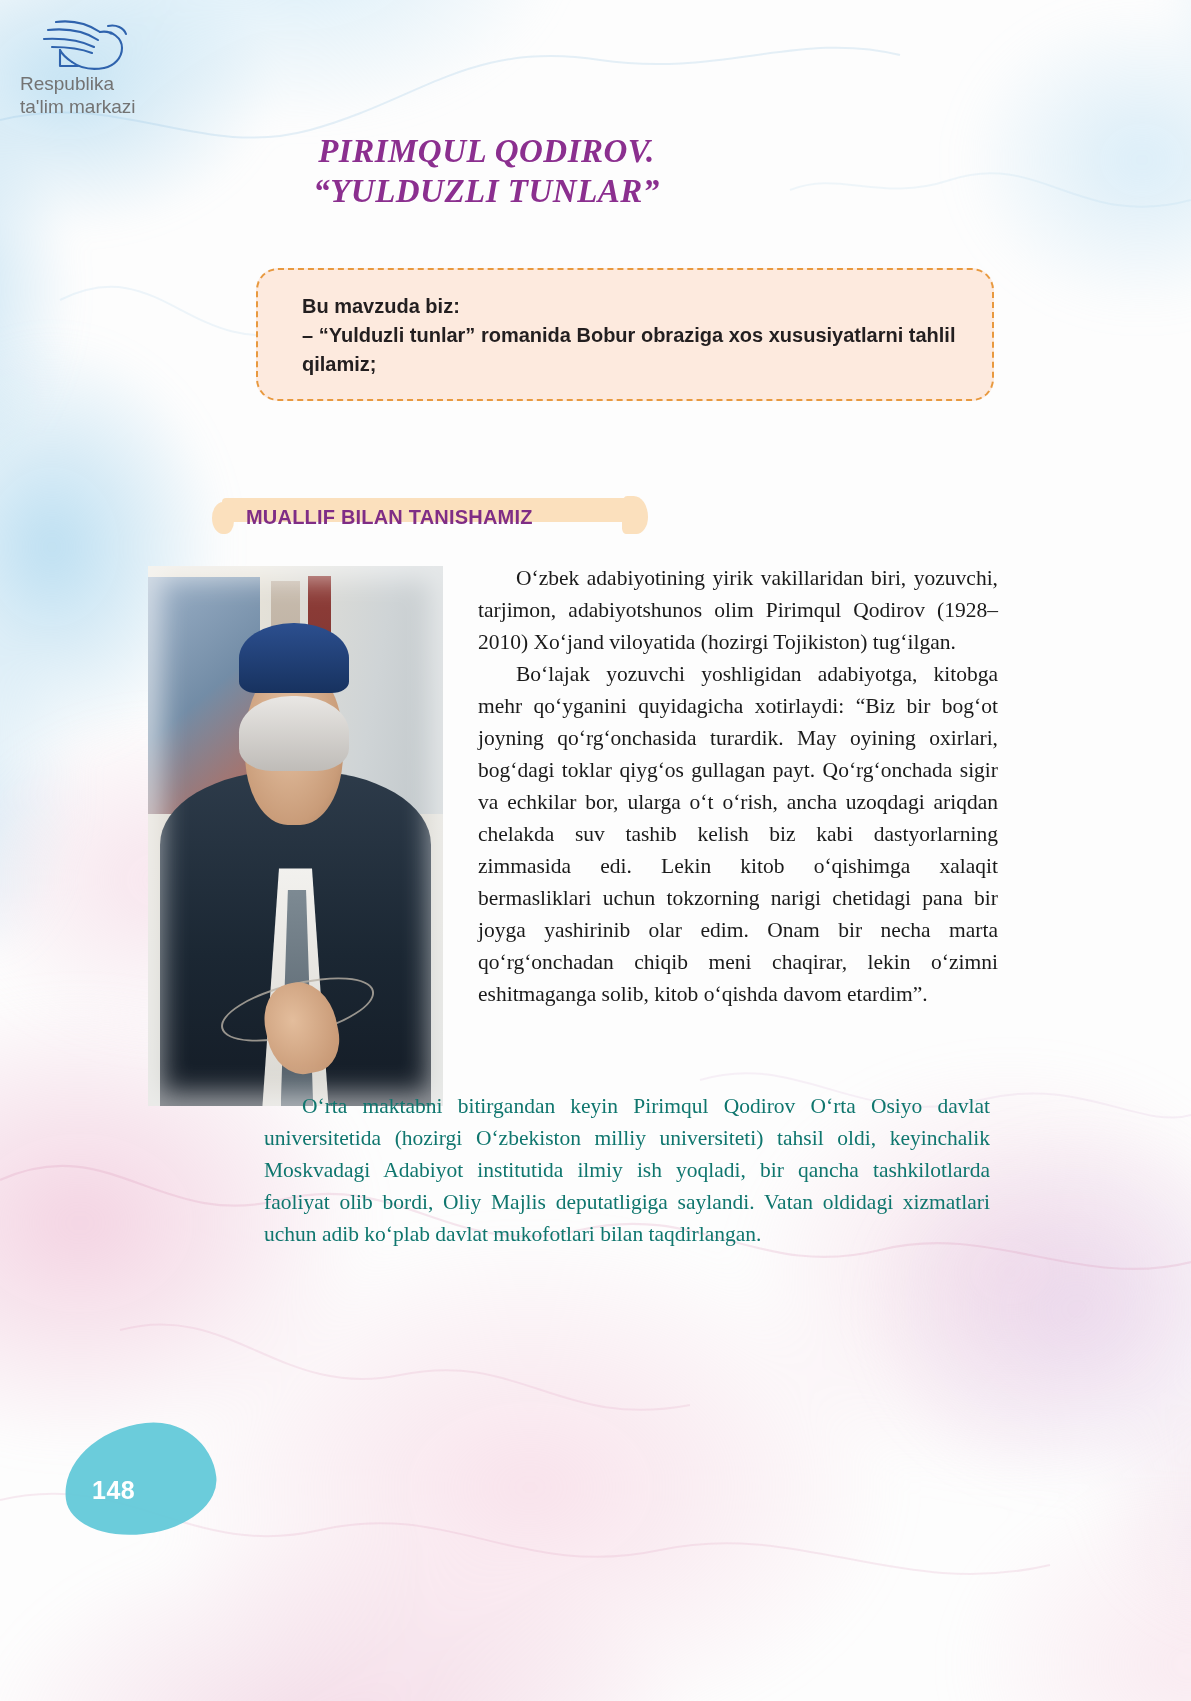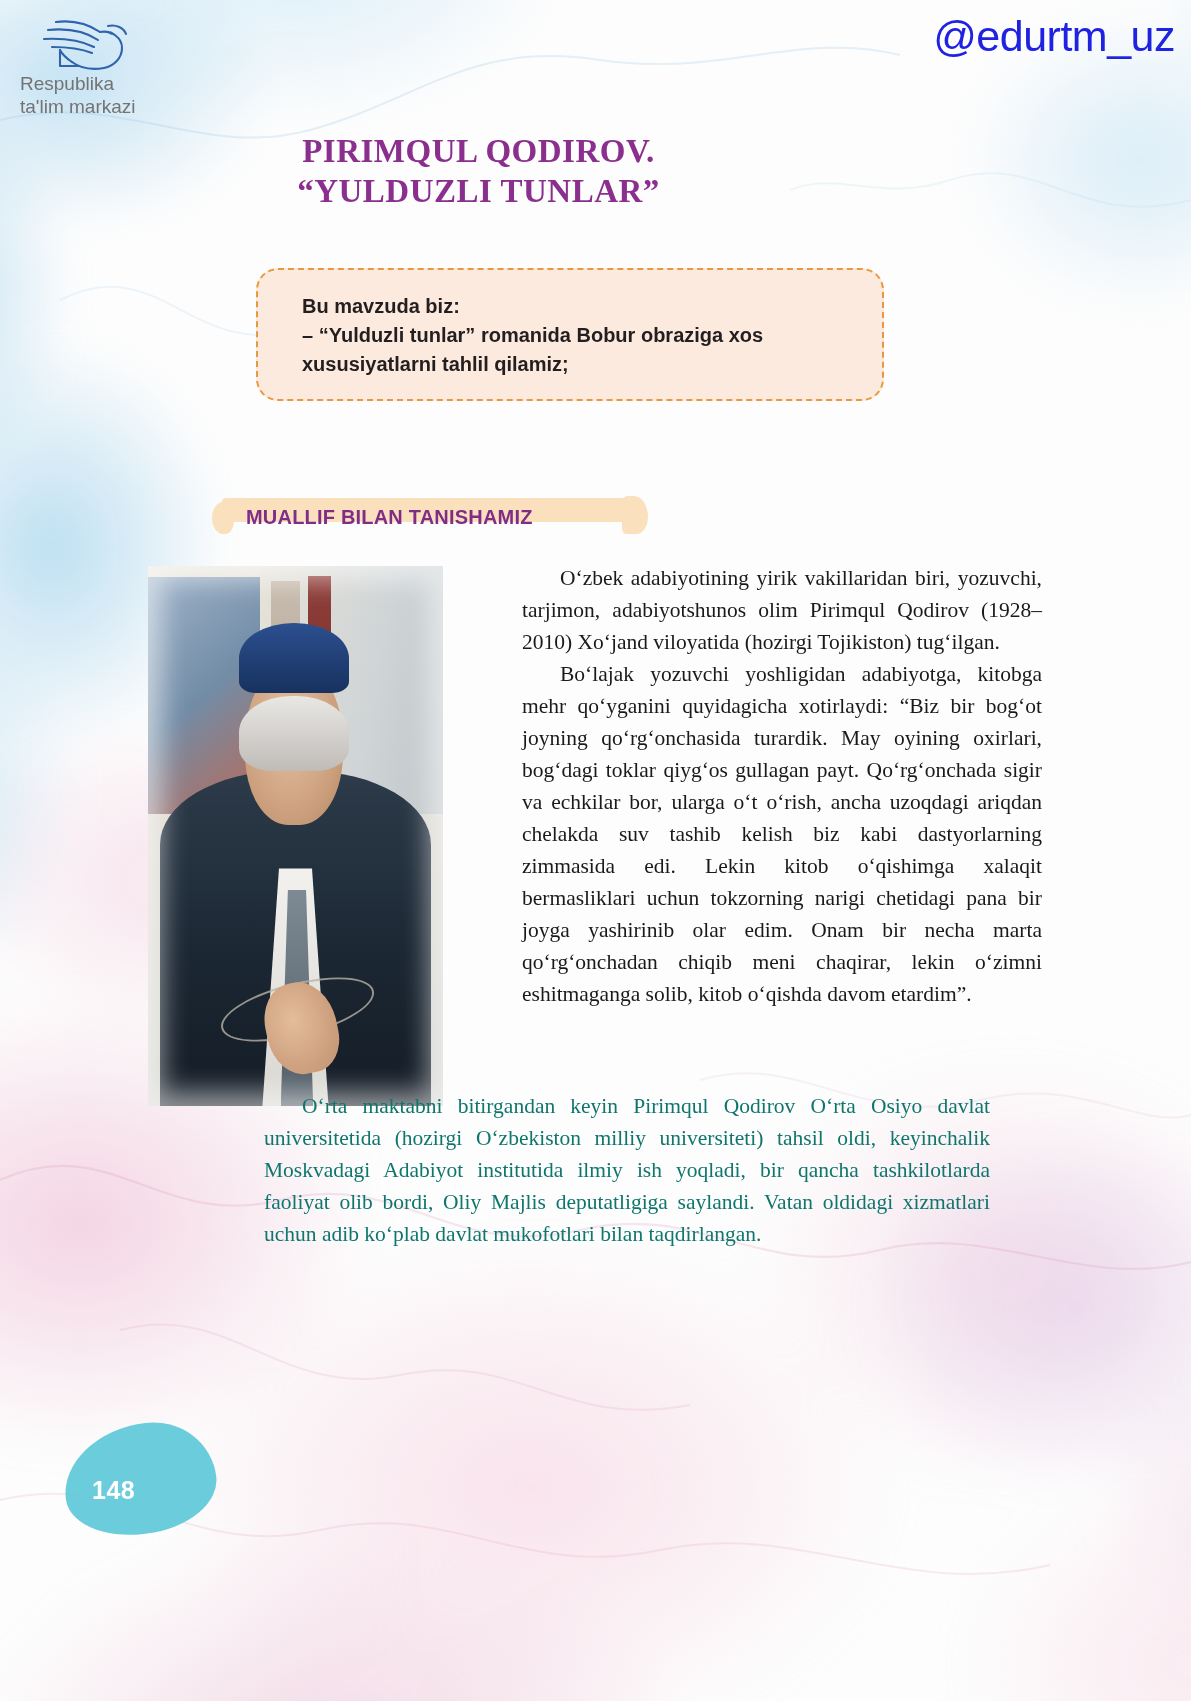--- a/index.html
+++ b/index.html
@@ -81,32 +81,33 @@
 
   .watermark{
     position:absolute;right:16px;top:12px;
     font-family:"Liberation Sans", sans-serif;
     font-size:43px;font-weight:400;color:#1f22e0;
     letter-spacing:-.5px;
   }
 
   
   .title{
-    position:absolute;left:8px;top:131px;width:941px;
+    position:absolute;left:16px;top:131px;width:941px;
     text-align:center;
     color:#8b2f8f;
     font-family:"Liberation Serif", serif;
     font-weight:bold;font-size:33px;line-height:40px;
     letter-spacing:.5px;
+    font-style:italic;
   }
   .title .l2{display:block;}
 
   
   .objectives{
-    position:absolute;left:256px;top:268px;width:628px;
+    position:absolute;left:256px;top:268px;width:738px;
     box-sizing:border-box;
     background:#fdeade;
     border:2px dashed #e8993f;
     border-radius:22px;
     padding:22px 30px 20px 44px;
     font-family:"Liberation Sans", sans-serif;
     font-size:20px;line-height:29px;
     font-weight:bold;
     color:#231f20;
   }
@@ -176,21 +177,20 @@
     border:2px solid #b9b2a6;border-radius:50%;transform:rotate(-14deg);opacity:.8;}
   .ph-fade{position:absolute;inset:0;
     box-shadow:inset 0 0 26px 14px rgba(255,255,255,.55);}
 
   
   .col-text{
     position:absolute;left:478px;top:562px;width:520px;
     font-size:21.5px;line-height:32px;
     text-align:justify;
     color:#1a1a1a;
-    margin-left:44px;
   }
   .col-text p{margin:0;text-indent:38px;}
 
   .full-text{
     position:absolute;left:264px;top:1090px;width:726px;
     font-size:21.5px;line-height:32px;
     text-align:justify;
     color:#0f766e;
   }
   .full-text p{margin:0;text-indent:38px;}
@@ -247,21 +247,20 @@
         <path d="M34,48 C28,44 24,40 22,36"></path>
         <path d="M22,36 L22,52 L40,52"></path>
         <path d="M70,12 C78,10 86,14 88,20"></path>
         <circle cx="73" cy="19" r="1.6" fill="#2f63ad" stroke="none"></circle>
       </svg>
     </span>
     <div class="logo-text">Respublika
 ta'lim markazi</div>
   </div>
 
-  <div class="watermark">@edurtm_uz</div>
 
   <div class="title">
     <span>PIRIMQUL QODIROV.</span>
     <span class="l2">“YULDUZLI TUNLAR”</span>
   </div>
 
   <div class="objectives">
     <p>Bu mavzuda biz:</p>
     <p>– “Yulduzli tunlar” romanida Bobur obraziga xos xususiyatlarni tahlil qilamiz;</p>
   </div>

